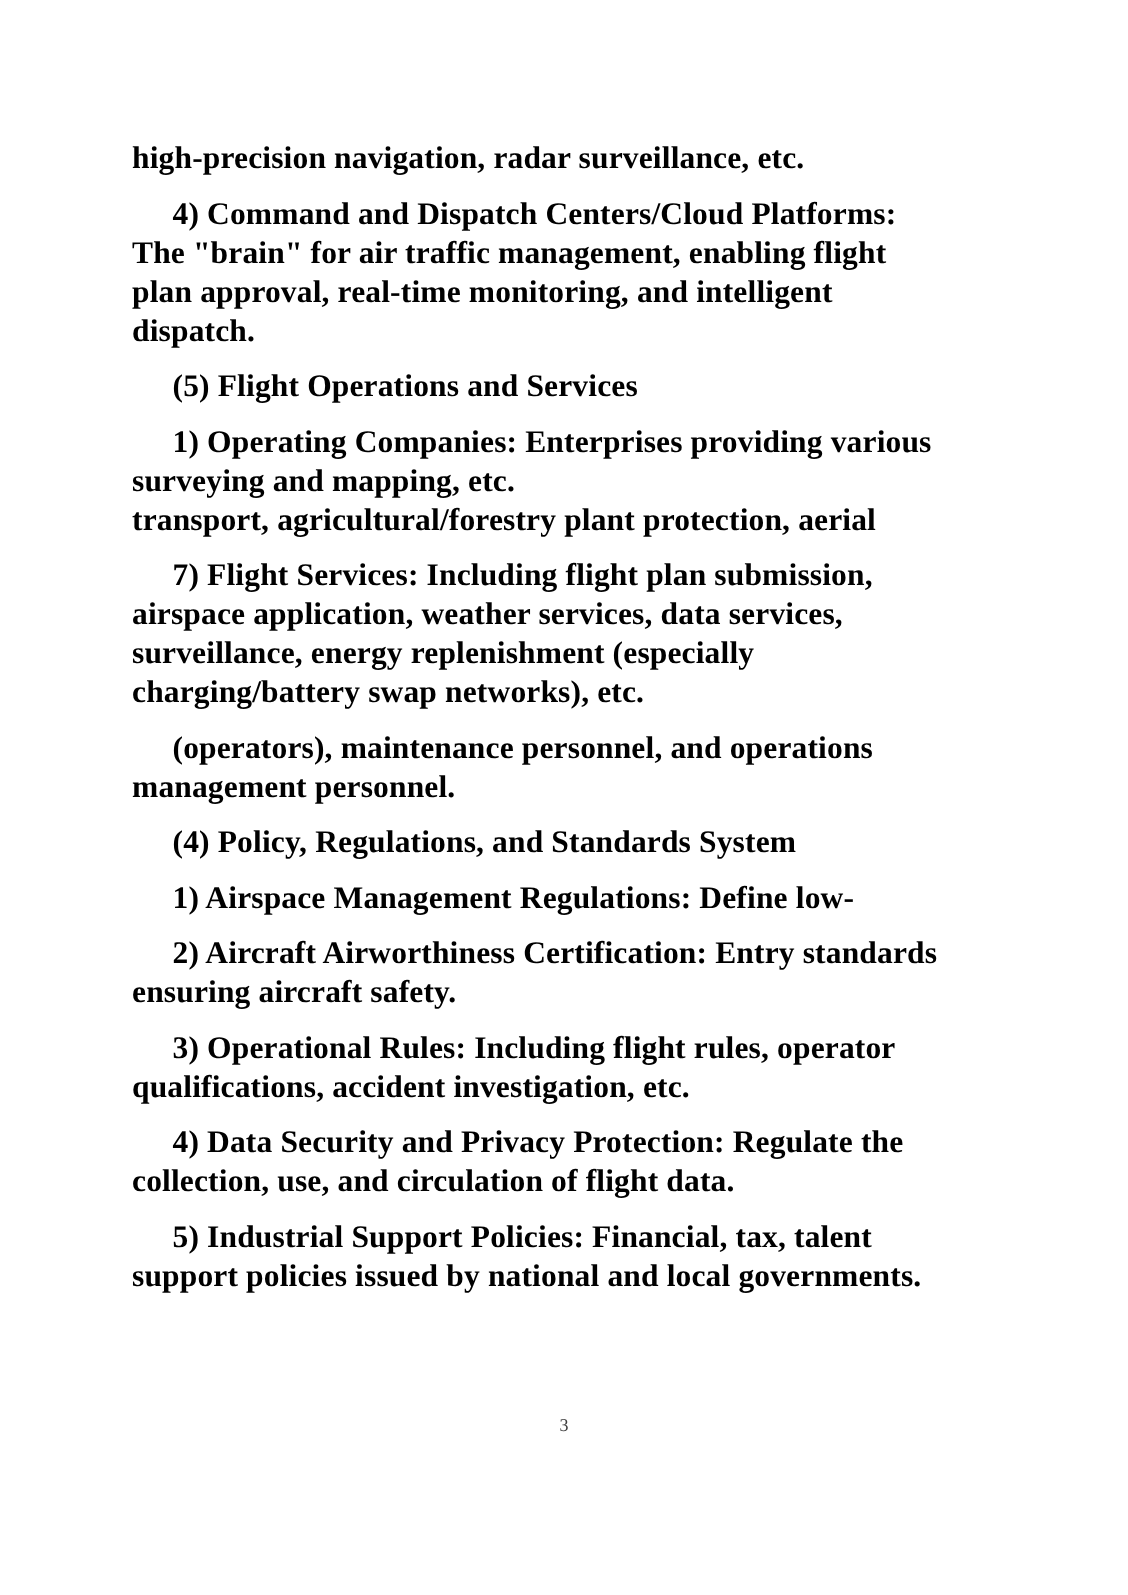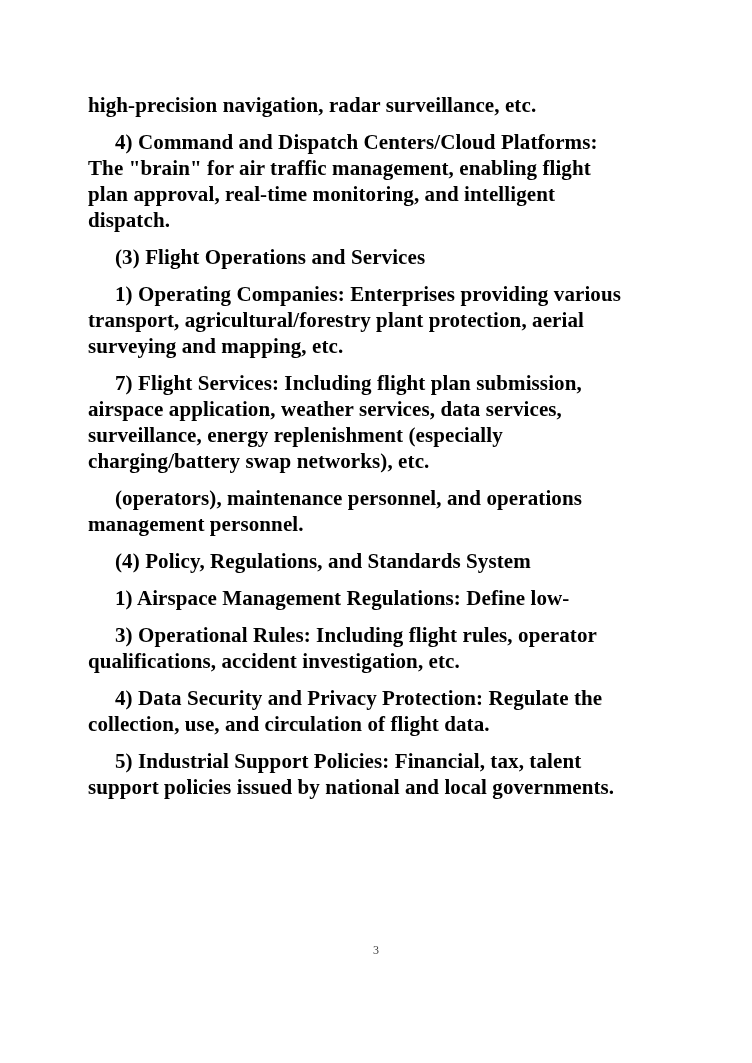--- a/index.html
+++ b/index.html
@@ -56,44 +56,48 @@
       <div class="para">
         <div class="line">high-precision navigation, radar surveillance, etc.</div>
       </div>
       <div class="para indent">
         <div class="line">4) Command and Dispatch Centers/Cloud Platforms:</div>
         <div class="line">The "brain" for air traffic management, enabling flight</div>
         <div class="line">plan approval, real-time monitoring, and intelligent</div>
         <div class="line">dispatch.</div>
       </div>
       <div class="para indent">
-        <div class="line">(3) Flight Operations and Services</div>
+        <div class="line">(5) Flight Operations and Services</div>
       </div>
       <div class="para indent">
         <div class="line">1) Operating Companies: Enterprises providing various</div>
+        <div class="line">surveying and mapping, etc.</div>
         <div class="line">transport, agricultural/forestry plant protection, aerial</div>
-        <div class="line">surveying and mapping, etc.</div>
       </div>
       <div class="para indent">
         <div class="line">7) Flight Services: Including flight plan submission,</div>
         <div class="line">airspace application, weather services, data services,</div>
         <div class="line">surveillance, energy replenishment (especially</div>
         <div class="line">charging/battery swap networks), etc.</div>
       </div>
       <div class="para indent">
         <div class="line">(operators), maintenance personnel, and operations</div>
         <div class="line">management personnel.</div>
       </div>
       <div class="para indent">
         <div class="line">(4) Policy, Regulations, and Standards System</div>
       </div>
       <div class="para indent">
         <div class="line">1) Airspace Management Regulations: Define low-</div>
       </div>
       <div class="para indent">
+        <div class="line">2) Aircraft Airworthiness Certification: Entry standards</div>
+        <div class="line">ensuring aircraft safety.</div>
+      </div>
+      <div class="para indent">
         <div class="line">3) Operational Rules: Including flight rules, operator</div>
         <div class="line">qualifications, accident investigation, etc.</div>
       </div>
       <div class="para indent">
         <div class="line">4) Data Security and Privacy Protection: Regulate the</div>
         <div class="line">collection, use, and circulation of flight data.</div>
       </div>
       <div class="para indent">
         <div class="line">5) Industrial Support Policies: Financial, tax, talent</div>
         <div class="line">support policies issued by national and local governments.</div>

